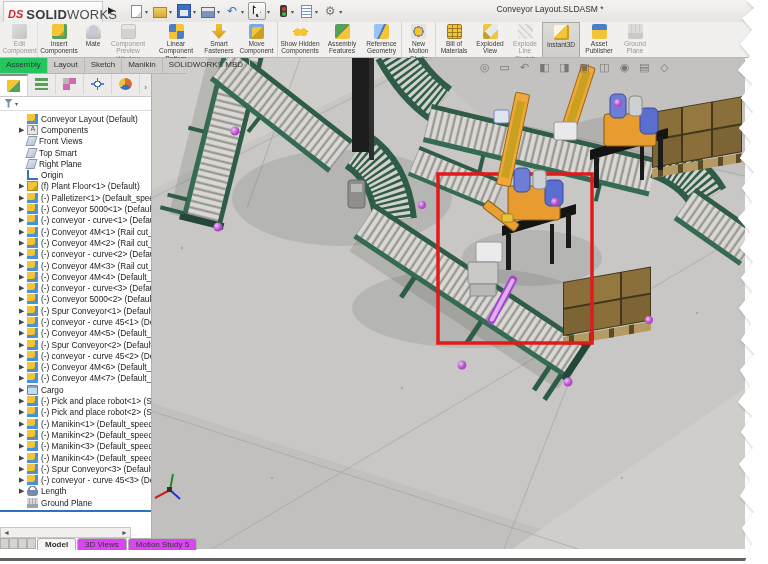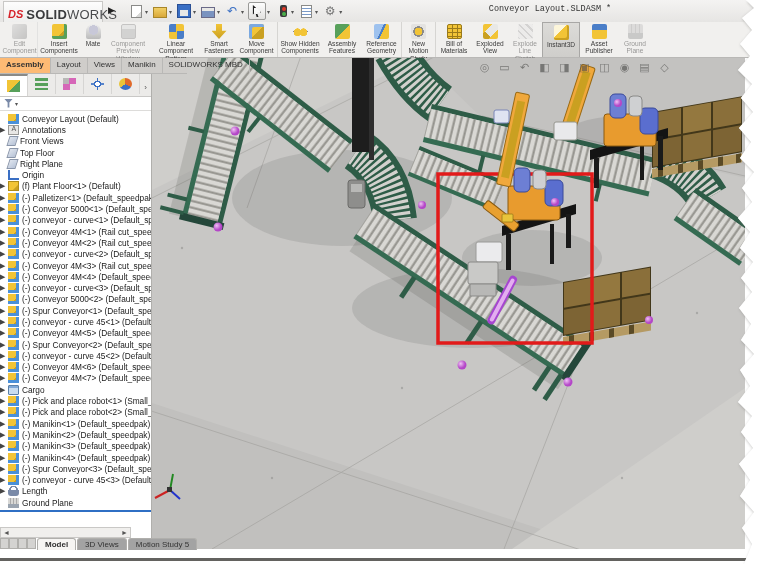--- a/index.html
+++ b/index.html
@@ -22,21 +22,21 @@
   .qi-save{background:#3a6fc4;border:1px solid #2a4f94;}
   .qi-save:after{content:"";position:absolute;left:2px;top:5px;width:8px;height:6px;background:#e8e8e6;}
   .qi-print{background:linear-gradient(#e8e8e6 30%,#7a93c0 31%);border:1px solid #6a6a88;height:9px;margin-top:2px;}
   .qi-undo{border:none;color:#3a6fc4;font-size:12px;line-height:12px;text-align:center;}
   .qi-select{clip-path:polygon(15% 0,85% 62%,48% 60%,62% 100%,46% 100%,36% 62%,15% 80%);background:#f8f8f8;border:0;box-shadow:inset 0 0 0 3px #222;}
   .qi-rebuild{background:#3a3a3a;border-radius:2px;width:7px;height:12px;margin-left:2px;}
   .qi-rebuild:before{content:"";position:absolute;left:2px;top:2px;width:4px;height:4px;border-radius:50%;background:#e03a2a;}
   .qi-rebuild:after{content:"";position:absolute;left:2px;top:7px;width:4px;height:4px;border-radius:50%;background:#4ab04a;}
   .qi-props{background:#fff;border:1px solid #8a8a88;width:9px;height:11px;background-image:repeating-linear-gradient(#fff 0 2px,#7a9ac8 2px 3px);}
   .qi-options{border:none;color:#777;font-size:12px;line-height:12px;text-align:center;}
-  .wtitle{position:absolute;left:420px;top:4px;width:260px;text-align:center;font-size:8.5px;color:#333;font-family:Liberation Mono, monospace;}
+  .wtitle{position:absolute;left:420px;top:4px;width:260px;text-align:center;font-size:8.5px;color:#333;}
   
   .ribbon{position:absolute;left:0;top:22px;width:768px;height:36px;background:#f1f0ee;border-bottom:1px solid #b9b8b6;display:flex;align-items:stretch;padding-left:2px;box-sizing:border-box;}
   .rbtn{position:relative;display:flex;flex-direction:column;align-items:center;padding:2px 2px 0 2px;box-sizing:border-box;}
   .rbtn.sep{border-right:1px solid #d6d5d2;}
   .rbtn.active{background:linear-gradient(#dcdbd8,#cfcecb);border:1px solid #a8a7a5;border-bottom:none;}
   .rbtn.disabled{filter:grayscale(1);opacity:.5;}
   .w26{width:26px}.w34{width:34px}.w36{width:36px}.w38{width:38px}.w40{width:40px}.w42{width:42px}.w44{width:44px}.w52{width:52px}
   .rlabel{font-size:6.6px;line-height:7.4px;text-align:center;color:#3a3a3a;margin-top:1px;}
   .ddarrow{visibility:hidden;font-size:6px;color:#555;line-height:5px;margin-top:1px;}
   .ddarrow.show{visibility:visible;}
@@ -54,62 +54,62 @@
   .ri-motion{background:radial-gradient(circle at 50% 50%,#f2c436 35%,#8a8a88 36% 48%,transparent 49%),#e4e3e1;}
   .ri-bom{background:#f2c436;background-image:repeating-linear-gradient(#0000 0 3px,#9a7a1a 3px 4px),repeating-linear-gradient(90deg,#0000 0 4px,#9a7a1a 4px 5px);border:1px solid #9a7a1a;box-sizing:border-box;}
   .ri-explview{background:linear-gradient(135deg,#f2c436 30%,transparent 31%),linear-gradient(315deg,#f2c436 30%,transparent 31%),linear-gradient(45deg,#caa021 30%,#e8e8e6 31%);}
   .ri-explline{background:repeating-linear-gradient(45deg,#b8b8b6 0 2px,#e8e8e6 2px 5px);}
   .ri-i3d{background:linear-gradient(135deg,#fdf6da 40%,#f2c436 41%);box-shadow:inset -2px -2px 0 #caa021;}
   .ri-asset{background:linear-gradient(#4a7ec8 40%,#f2c436 41%);}
   .ri-ground{background:linear-gradient(transparent 60%,#9aa4b0 61%),repeating-linear-gradient(90deg,#c8c8c6 0 3px,#aaa 3px 4px);}
   
   .tabstrip{position:absolute;left:0;top:58px;width:187px;height:16px;background:#cfcdca;display:flex;border-bottom:1px solid #b9b8b6;box-sizing:border-box;}
   .ctab{padding:2px 6px 0 6px;font-size:8px;color:#333;border-right:1px solid #b9b8b6;white-space:nowrap;}
-  .ctab.active{background:#fdba74;font-weight:bold;}
+  .ctab.active{background:#22c55e;font-weight:normal;}
   
   .gfx{position:absolute;left:152px;top:58px;width:593px;height:491px;background:#c8c7c5;overflow:hidden;}
   .headsup{position:absolute;left:326px;top:3px;display:flex;gap:7px;opacity:.62;}
   .hicon{width:13px;height:13px;font-size:11px;line-height:13px;text-align:center;color:#4a4a48;}
   
   .panel{position:absolute;left:0;top:74px;width:152px;height:475px;background:#fff;border-right:1px solid #b0afac;box-sizing:border-box;}
   .ptabs{position:absolute;left:0;top:0;width:100%;height:22px;background:#ecebe9;border-bottom:1px solid #c9c8c6;display:flex;align-items:flex-end;}
   .ptab{width:27px;height:20px;display:flex;align-items:center;justify-content:center;border-right:1px solid #d6d5d3;}
   .ptab.active{background:#fff;border-top:2px solid #8a8a88;}
   .pticon{width:13px;height:12px;}
   .pt-fm{background:linear-gradient(135deg,#f2c436 55%,#57a05a 56%);}
   .pt-pm{background:repeating-linear-gradient(#57a05a 0 3px,#e8e8e6 3px 5px);}
   .pt-cfg{background:conic-gradient(#d667b8 25%,#e8e8e6 0 50%,#d667b8 0 75%,#b8b8b6 0);}
   .pt-dim{background:radial-gradient(circle at 50% 50%,#fff 25%,#3a6fc4 27% 40%,transparent 41%),linear-gradient(90deg,transparent 45%,#3a6fc4 46% 54%,transparent 55%),linear-gradient(transparent 45%,#3a6fc4 46% 54%,transparent 55%);}
   .pt-disp{background:conic-gradient(#e06a2a 0 33%,#3a6fc4 0 66%,#e8c43a 0);border-radius:50%;}
   .ptab-more{margin-left:auto;font-size:8px;color:#555;padding:0 4px 4px 0;}
   .filterrow{position:absolute;left:0;top:22px;width:100%;height:15px;border-bottom:1px solid #dddcda;display:flex;align-items:center;padding-left:4px;box-sizing:border-box;}
   .funnel{width:9px;height:9px;background:#7a8aa8;clip-path:polygon(0 0,100% 0,60% 45%,60% 100%,40% 100%,40% 45%);}
   .fcaret{font-size:6px;color:#555;margin-left:2px;}
   .tree{position:absolute;left:0;top:39px;width:100%;}
-  .trow{display:flex;align-items:center;height:11.3px;white-space:nowrap;overflow:hidden;padding-left:0;font-size:8.3px;color:#1a1a1a;}
+  .trow{display:flex;align-items:center;height:11.3px;white-space:nowrap;overflow:hidden;padding-left:19px;font-size:8.3px;color:#1a1a1a;}
   .tarrow{width:8px;flex:none;font-size:7px;color:#444;visibility:hidden;line-height:8px;}
   .tarrow.show{visibility:visible;}
   .ticon{width:11px;height:10px;flex:none;margin-right:3px;position:relative;}
   .ic-asm-top,.ic-asm{background:linear-gradient(135deg,#f2c436 60%,#caa021 61%);box-shadow:inset -3px -3px 0 #4a90d9;}
   .ic-part{background:linear-gradient(135deg,#f2c436 70%,#caa021 71%);border:1px solid #b08c18;box-sizing:border-box;}
   .ic-ann{background:#e8e7e5;border:1px solid #9a9a98;box-sizing:border-box;}
   .ic-ann:after{content:"A";position:absolute;left:2.5px;top:-1px;font-size:7px;color:#555;}
   .ic-plane{background:linear-gradient(135deg,#dfe5ee,#b8c4d8);border:1px solid #8a96aa;box-sizing:border-box;transform:skewX(-18deg);width:9px;}
   .ic-origin{background:linear-gradient(90deg,#3a6fc4 0 2px,transparent 2px),linear-gradient(transparent 0 8px,#3a6fc4 8px);}
   .ic-folder{background:linear-gradient(#7ea8d8 30%,#c8dcf0 31%);border:1px solid #5a80a8;box-sizing:border-box;border-radius:1px;}
   .ic-mates{background:radial-gradient(circle at 50% 35%,transparent 30%,#7a8aa8 32% 48%,transparent 50%),linear-gradient(#0000 40%,#7a8aa8 41% 100%);border-radius:0 0 3px 3px;}
   .ic-ground{background:linear-gradient(transparent 55%,#9aa4b0 56%),repeating-linear-gradient(90deg,#d8d8d6 0 2px,#aaa 2px 3px);}
   .splitline{position:absolute;left:0;top:436px;width:100%;height:2px;background:#2f6fc4;}
   
   .hscroll{position:absolute;left:0;top:527px;width:131px;height:11px;background:#f0efed;border:1px solid #c9c8c6;display:flex;justify-content:space-between;align-items:center;box-sizing:border-box;z-index:6;}
   .harrow{font-size:7px;color:#555;padding:0 2px;}
   .splitboxes{position:absolute;left:0;top:538px;height:11px;display:flex;z-index:6;}
   .sbox{width:9px;height:11px;background:#d4d3d1;border:1px solid #b0afac;box-sizing:border-box;}
   .btabs{position:absolute;left:37px;top:538px;height:12px;display:flex;z-index:6;}
-  .btab{padding:1px 7px 0 7px;font-size:8px;color:#333;background:#a3a3a3;border:1px solid #b0afac;border-bottom:none;border-radius:3px 3px 0 0;margin-right:1px;white-space:nowrap;}
+  .btab{padding:1px 7px 0 7px;font-size:8px;color:#333;background:#d946ef;border:1px solid #b0afac;border-bottom:none;border-radius:3px 3px 0 0;margin-right:1px;white-space:nowrap;}
   .btab.active{background:#f6f5f3;font-weight:bold;}
   .statusbar{position:absolute;left:0;top:549px;width:768px;height:8.5px;background:#f4f3f1;border-top:1px solid #c0bfbd;z-index:7;display:flex;justify-content:space-between;align-items:center;padding:0 4px;box-sizing:border-box;}
   .statusbar span{font-size:7.8px;color:#333;line-height:8px;}
   .darkstrip{position:absolute;left:0;top:557.5px;width:768px;height:3px;background:#63625f;z-index:7;}
   .whitebottom{position:absolute;left:0;top:560.5px;width:768px;height:4px;background:#fff;z-index:7;}
   
   .torn{position:absolute;right:0;top:0;width:46px;height:564px;z-index:20;pointer-events:none;}
 </style>
 </head>
 <body>
@@ -533,21 +533,21 @@
         <span class="hicon">◇</span>
       </div>
   </div>
 
   <div class="tabstrip">
 
       <span class="ctab active">Assembly</span>
 
       <span class="ctab">Layout</span>
 
-      <span class="ctab">Views</span>
+      <span class="ctab">Sketch</span>
 
       <span class="ctab">Manikin</span>
 
       <span class="ctab">SOLIDWORKS MBD</span>
     </div>
 
   <div class="panel">
     <div class="ptabs">
       <span class="ptabs-inner" style="display:flex">
 
@@ -581,33 +581,33 @@
 
         <div class="trow">
           <span class="tarrow">▶</span>
           <span class="ticon ic-asm-top"></span>
           <span class="tlabel">Conveyor Layout (Default)</span>
         </div>
 
         <div class="trow">
           <span class="tarrow show">▶</span>
           <span class="ticon ic-ann"></span>
-          <span class="tlabel">Annotations</span>
+          <span class="tlabel">Components</span>
         </div>
 
         <div class="trow">
           <span class="tarrow">▶</span>
           <span class="ticon ic-plane"></span>
           <span class="tlabel">Front Views</span>
         </div>
 
         <div class="trow">
           <span class="tarrow">▶</span>
           <span class="ticon ic-plane"></span>
-          <span class="tlabel">Top Floor</span>
+          <span class="tlabel">Top Smart</span>
         </div>
 
         <div class="trow">
           <span class="tarrow">▶</span>
           <span class="ticon ic-plane"></span>
           <span class="tlabel">Right Plane</span>
         </div>
 
         <div class="trow">
           <span class="tarrow">▶</span>

